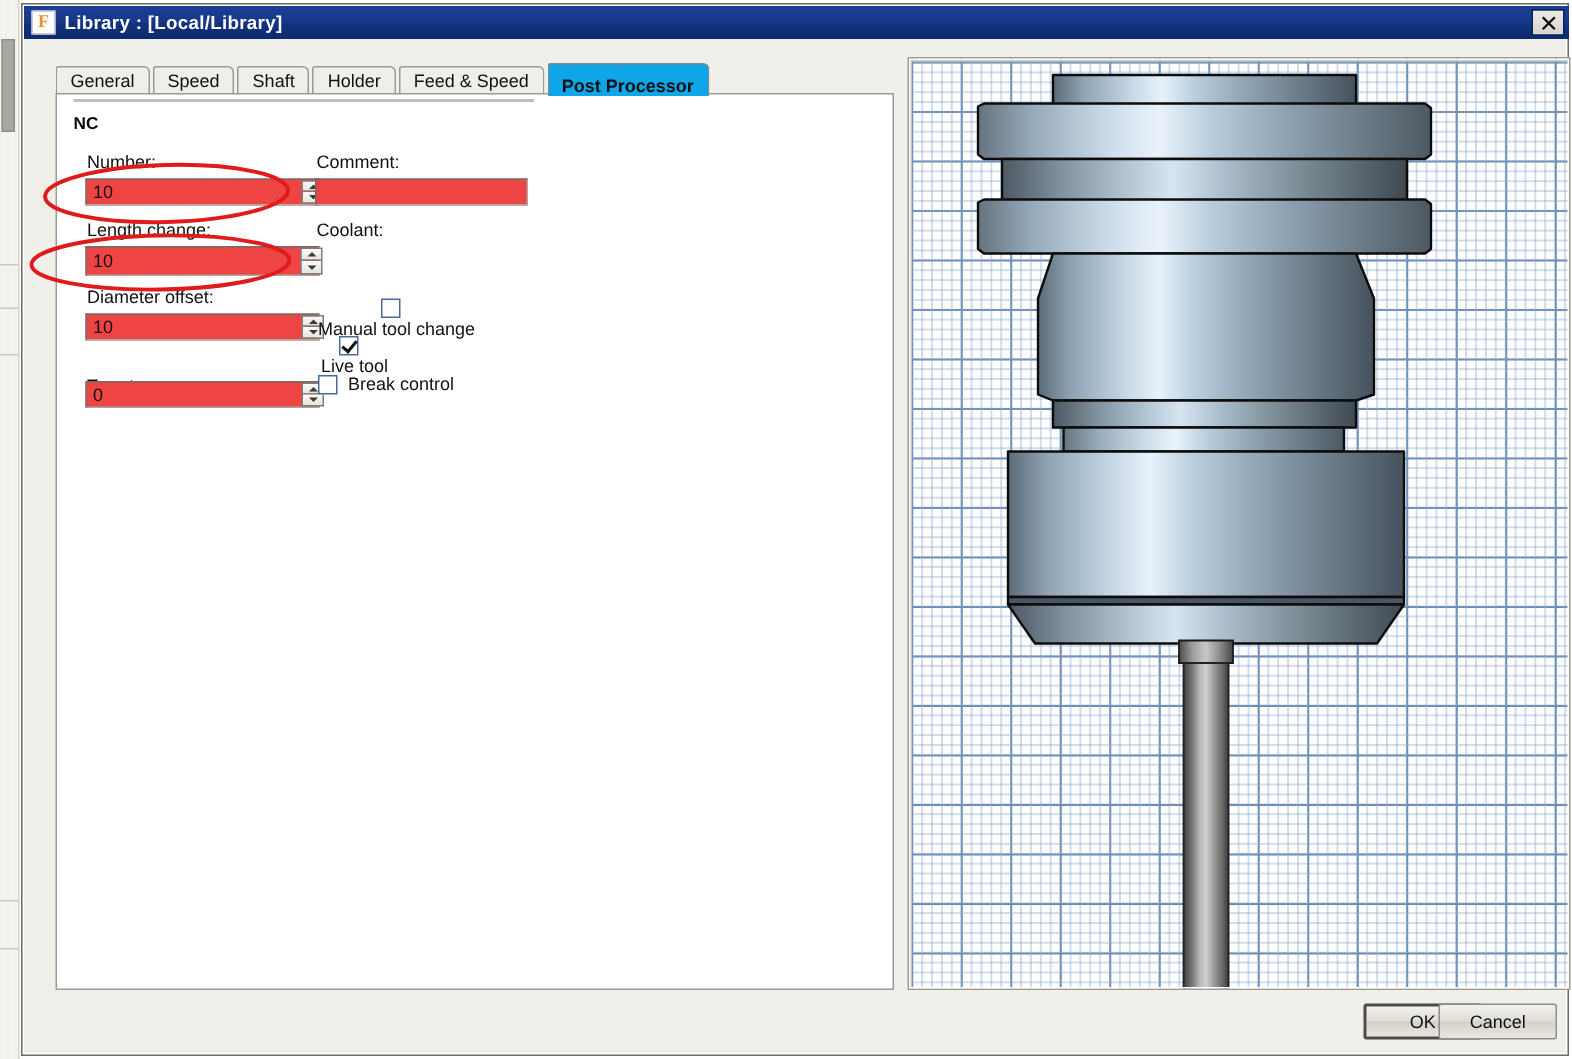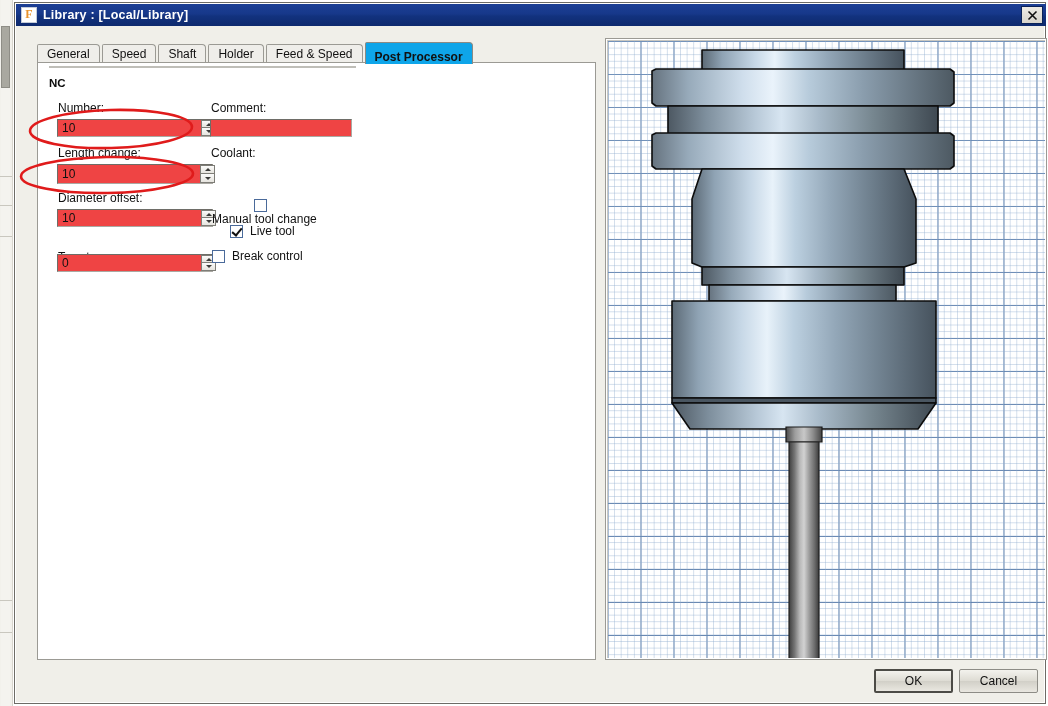--- a/index.html
+++ b/index.html
@@ -282,20 +282,21 @@
     background: linear-gradient(180deg, #f3f2ed 0%, #dedcd4 48%, #d2d0c8 52%, #e9e7e0 100%);
     border: 1px solid #8d8c86;
     font: 12px "Liberation Sans", sans-serif;
     color: #111111;
     display: flex; align-items: center; justify-content: center;
     cursor: pointer;
     border-radius: 2px;
   }
   .btn.default {
     border: 2px solid #4c4b46;
+    margin-left: 35px;
   }
 </style>
 </head>
 <body>
 
 <div id="root">
 
   <div class="bg-sheet"></div>
   <div class="bg-left-strip">
     <div class="bg-scroll-track"></div>
@@ -392,21 +393,21 @@
           </div>
         <div class="dn">
             <i></i>
           </div>
       </div>
 
       <div class="cbrow" style="left:174px; top:136px;flex-direction:column;">
         <span class="cbbox"></span>
         <span class="cblabel">Manual tool change</span>
       </div>
-      <div class="cbrow" style="left:192px; top:161px;">
+      <div class="cbrow" style="left:176px; top:161px;flex-direction:column;">
         <span class="cbbox checked"></span>
         <span class="cblabel">Live tool</span>
       </div>
       <div class="cbrow" style="left:174px; top:186px;">
         <span class="cbbox"></span>
         <span class="cblabel">Break control</span>
       </div>
     </div>
 
     <div class="annot" style="left:0px; top:0px;">

